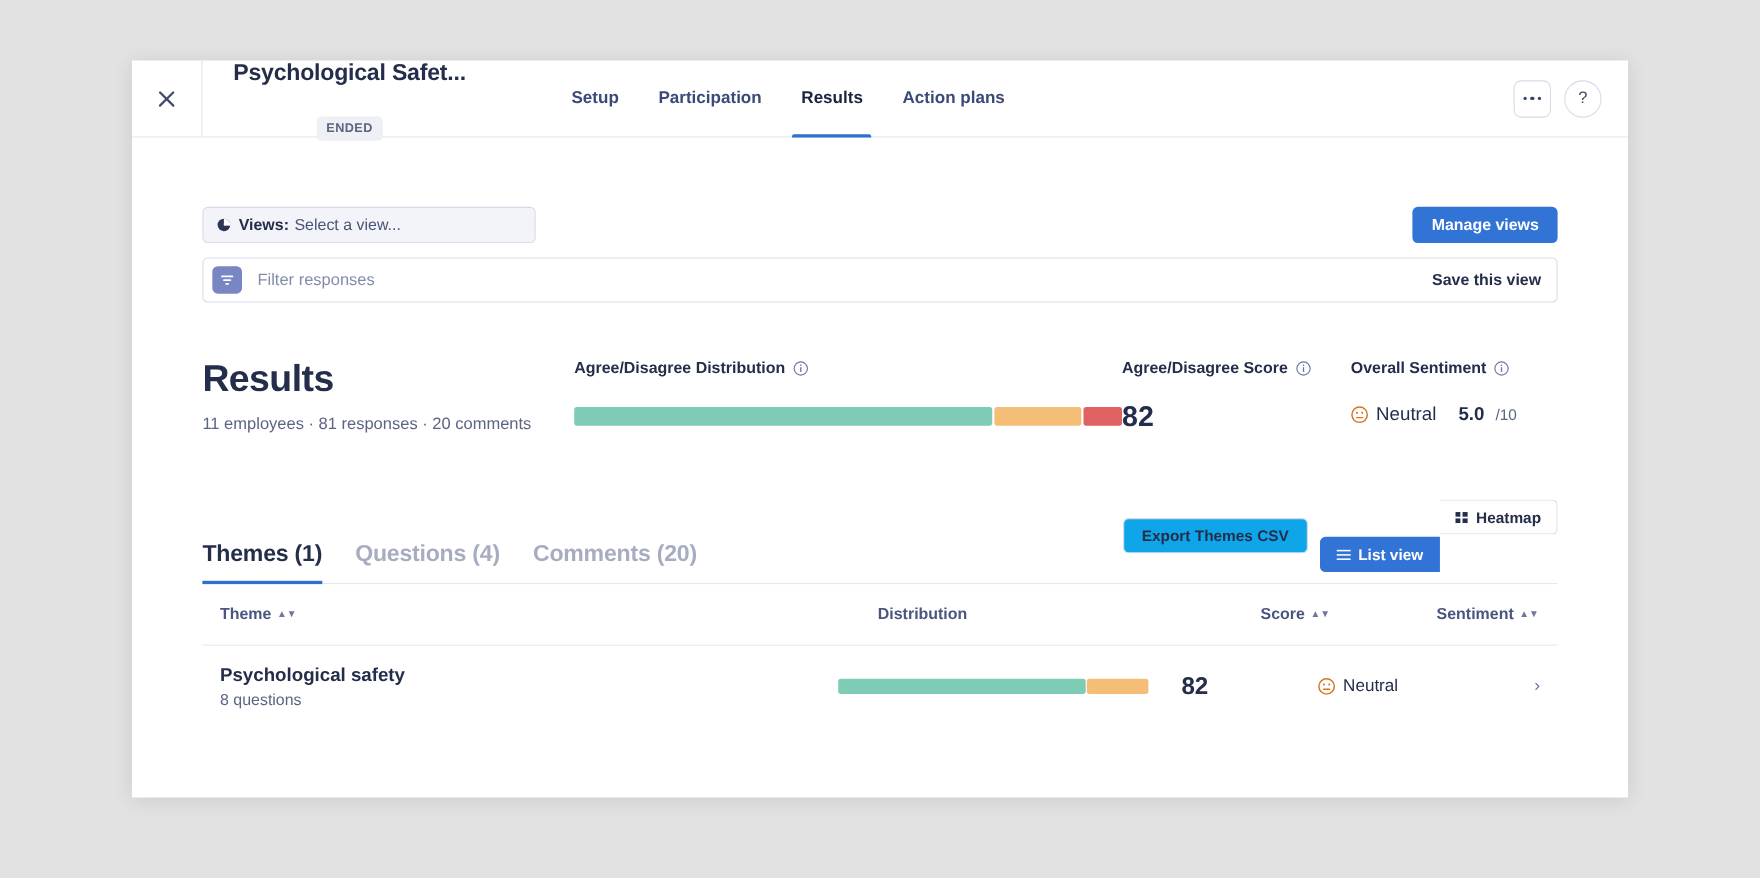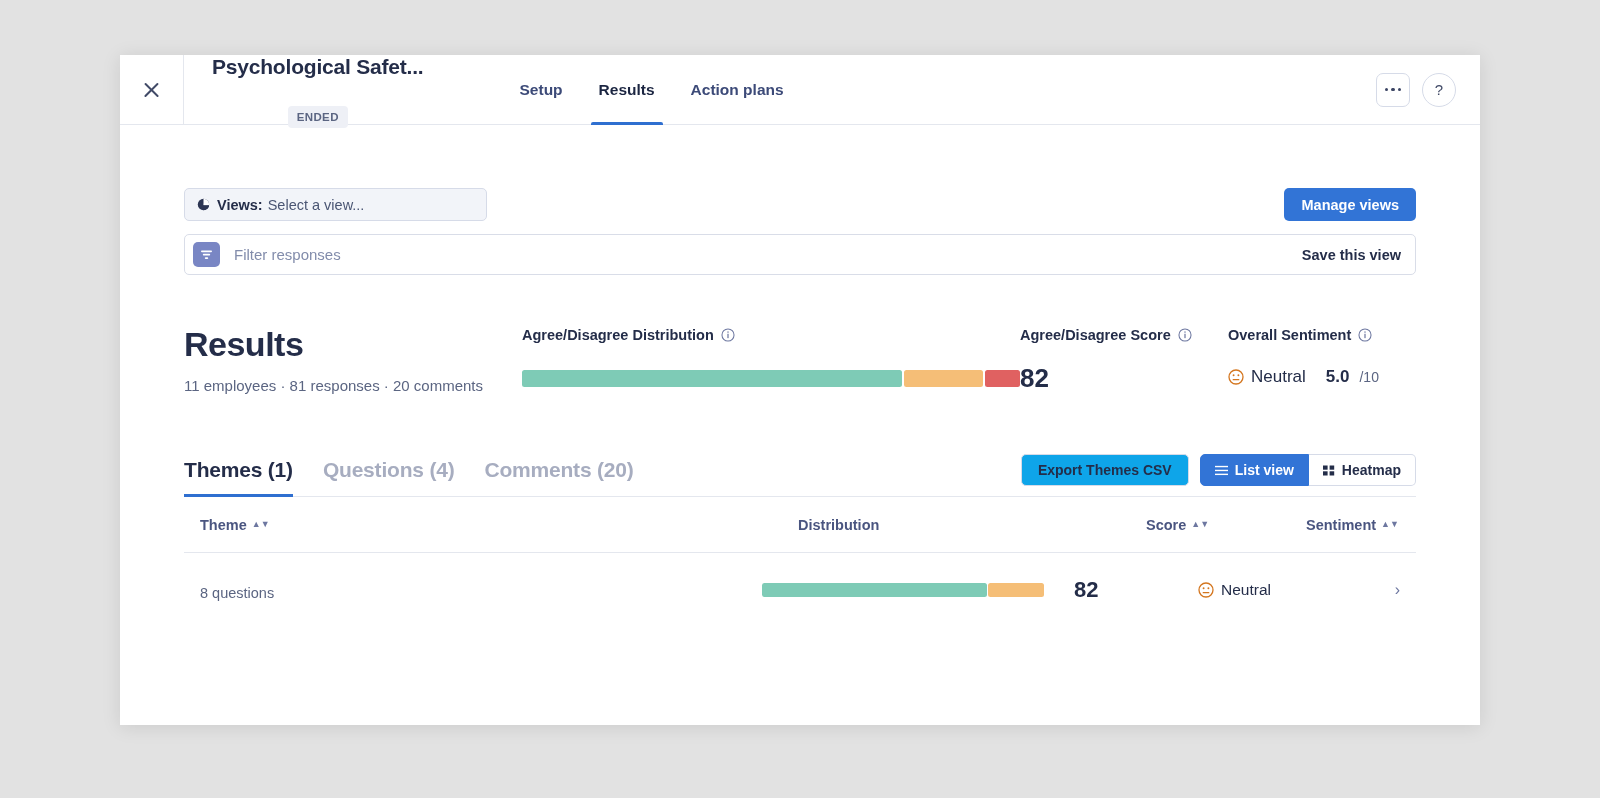--- a/index.html
+++ b/index.html
@@ -191,21 +191,21 @@
     display: flex; align-items: center; cursor: pointer;
     font-family: "Liberation Sans", sans-serif;
   }
   .seg-group { display: flex; margin-left: 11px; }
   .seg-btn {
     height: 32px; padding: 0 14px; border: 1px solid #d6dbe8;
     background: #fff; font-size: 14px; font-weight: 700; color: #242d49;
     display: flex; align-items: center; gap: 7px; cursor: pointer;
     font-family: "Liberation Sans", sans-serif;
   }
-  .seg-btn:first-child { border-radius: 5px 0 0 5px; }
+  .seg-btn:first-child { border-radius: 5px 0 0 5px; margin-top: 34px; }
   .seg-btn:last-child { border-radius: 0 5px 5px 0; border-left: none; }
   .seg-btn.active { background: #3274d6; border-color: #3274d6; color: #fff; }
 
   
   .thead {
     display: flex; align-items: center;
     height: 56px;
     border-bottom: 1px solid #e4e7ee;
     font-size: 14.5px; color: #4a5580; font-weight: 600; gap: 36px;
   }
@@ -237,20 +237,21 @@
         <span class="close-ico"></span>
       </div>
 
       <div class="hdr-title-wrap">
         <span class="hdr-title">Psychological Safet...</span>
         <span class="badge-ended">ENDED</span>
       </div>
 
       <div class="hdr-tabs">
         <div class="hdr-tab">Setup</div>
+        <div class="hdr-tab">Participation</div>
         <div class="hdr-tab active">Results</div>
         <div class="hdr-tab">Action plans</div>
       </div>
 
       <div class="hdr-right">
         <div class="icon-btn-square">
           <span class="dots">
               <i></i>
               <i></i>
               <i></i>
@@ -391,20 +392,21 @@
         </div>
         <div class="th c-sent">
           <span>Sentiment</span>
           <span class="sort-ico">▲▼</span>
         </div>
         <div class="c-chev"></div>
       </div>
 
       <div class="trow">
         <div class="c-theme">
+          <div class="theme-name">Psychological safety</div>
           <div class="theme-sub">8 questions</div>
         </div>
         <div class="c-dist">
           <div class="row-bar">
             <div class="seg" style="width:80%;background:#7ecbb6"></div>
             <div class="seg" style="width:20%;background:#f5be77"></div>
           </div>
         </div>
         <div class="c-score">
           <span class="row-score">82</span>

